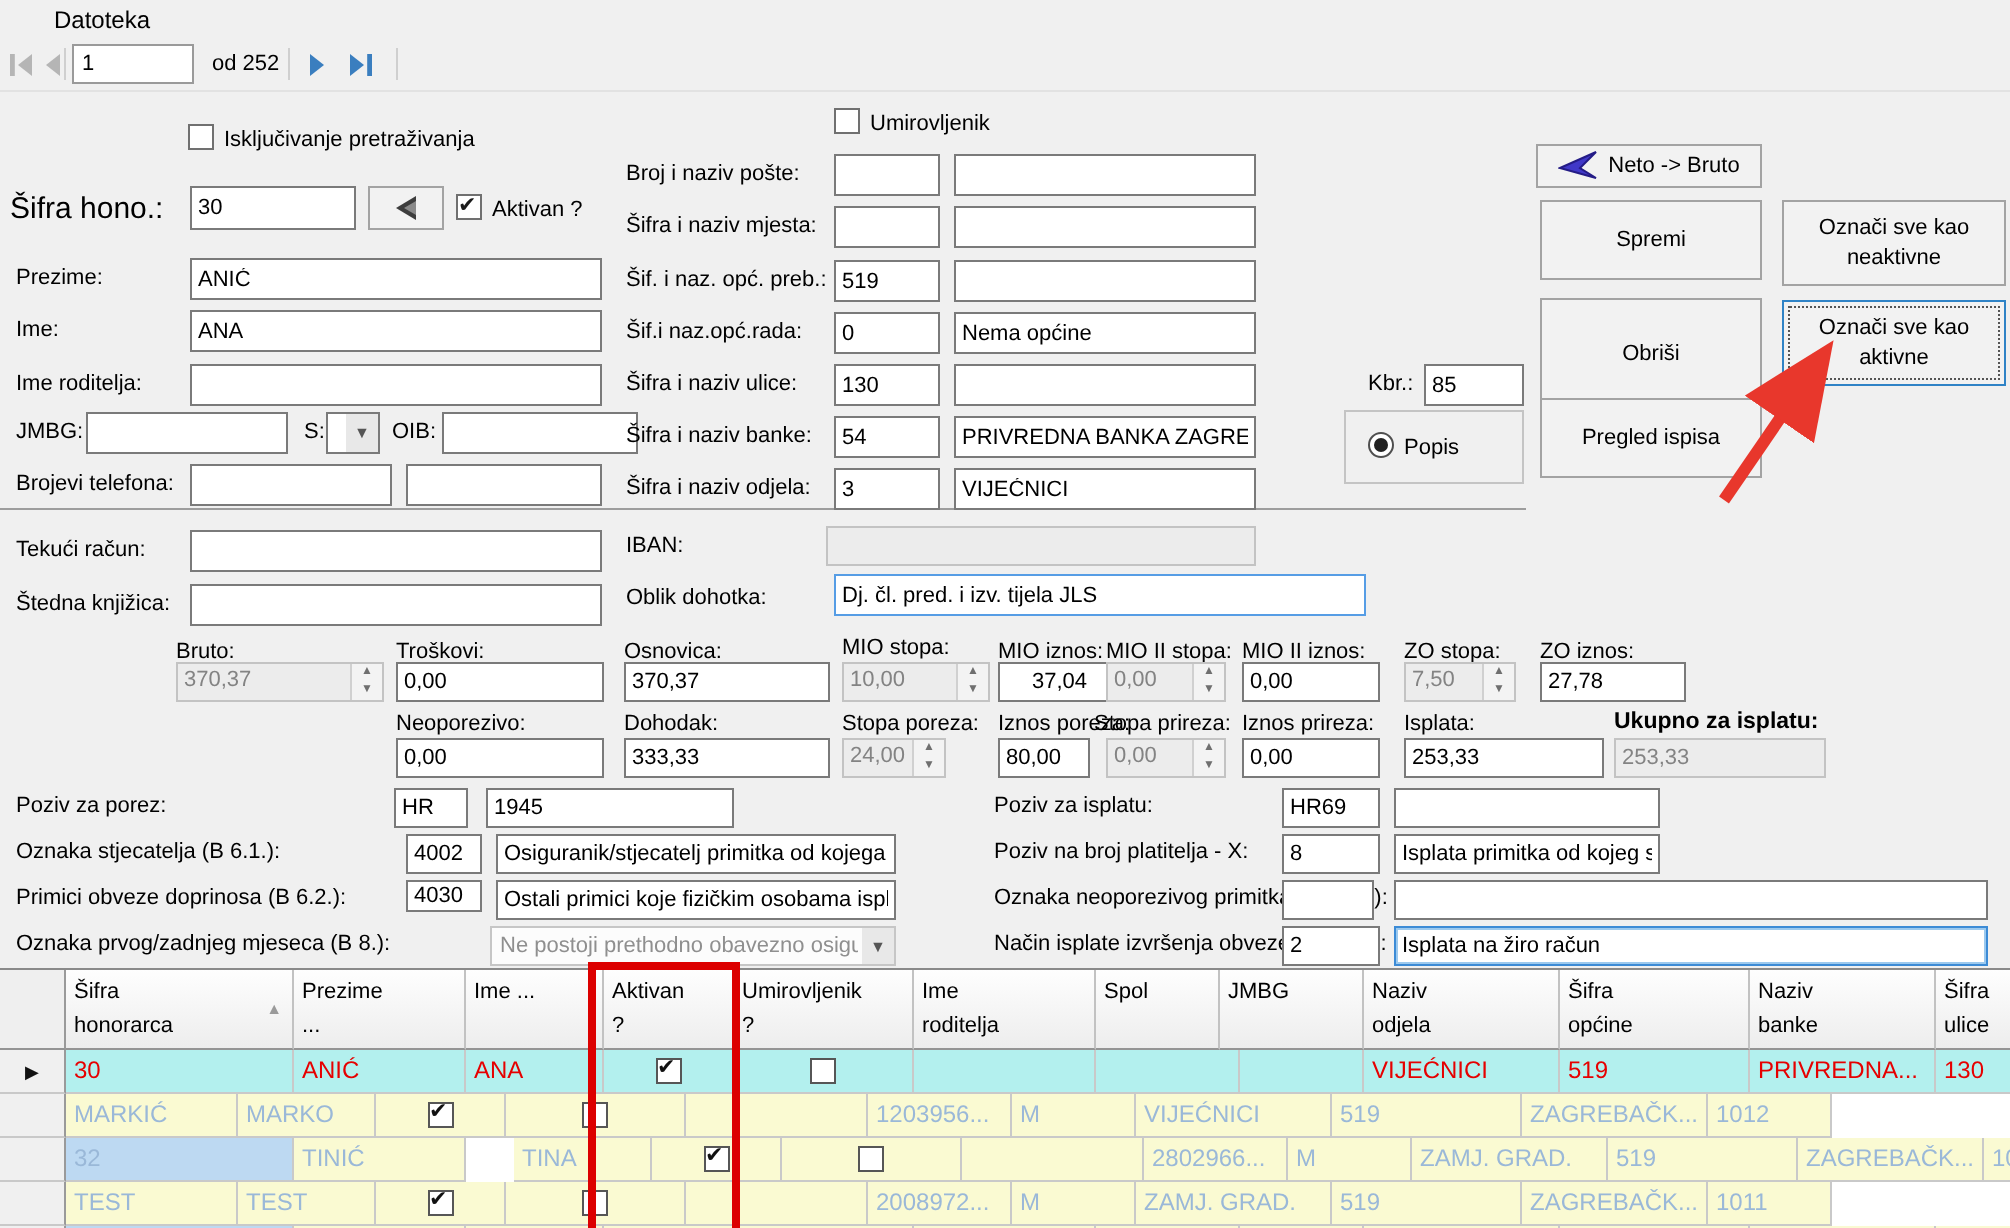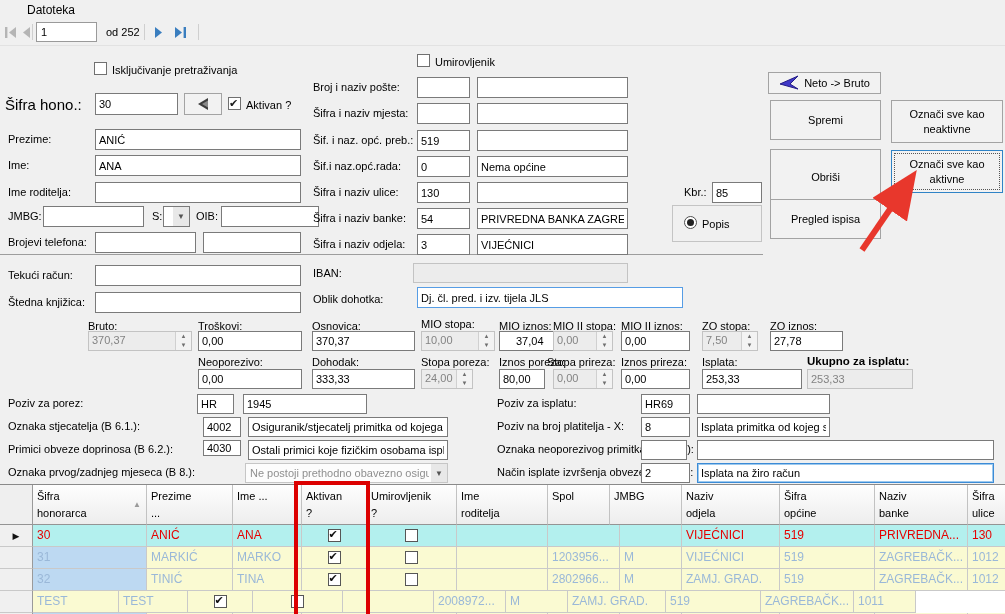--- a/index.html
+++ b/index.html
@@ -340,42 +340,41 @@
           <div class="gc" style="width: 91px;"></div>
           <div class="gc" style="width: 72px;"></div>
           <div class="gc" style="width: 62px;"></div>
           <div class="gc" style="width: 98px;">VIJEĆNICI</div>
           <div class="gc" style="width: 95px;">519</div>
           <div class="gc" style="width: 93px;">PRIVREDNA...</div>
           <div class="gc" style="width: 62px;">130</div>
         </div>
         <div class="grow" style="top: 62px;">
           <div class="gc gsel" style="width: 33px;"></div>
-          <div class="gc key" style="width: 114px;">31</div>
           <div class="gc" style="width: 86px;">MARKIĆ</div>
           <div class="gc" style="width: 69px;">MARKO</div>
           <div class="gc gchk" style="width: 65px;">
             <span class="gcb on"></span>
           </div>
           <div class="gc gchk" style="width: 90px;">
             <span class="gcb"></span>
           </div>
           <div class="gc" style="width: 91px;"></div>
           <div class="gc" style="width: 72px;">1203956...</div>
           <div class="gc" style="width: 62px;">M</div>
           <div class="gc" style="width: 98px;">VIJEĆNICI</div>
           <div class="gc" style="width: 95px;">519</div>
           <div class="gc" style="width: 93px;">ZAGREBAČK...</div>
           <div class="gc" style="width: 62px;">1012</div>
         </div>
         <div class="grow" style="top: 84px;">
           <div class="gc gsel" style="width: 33px;"></div>
           <div class="gc key" style="width: 114px;">32</div>
           <div class="gc" style="width: 86px;">TINIĆ</div>
-          <div class="gc" style="width: 69px;">TINA</div>
+          <div class="gc" style="width: 69px; margin-left: 24px;">TINA</div>
           <div class="gc gchk" style="width: 65px;">
             <span class="gcb on"></span>
           </div>
           <div class="gc gchk" style="width: 90px;">
             <span class="gcb"></span>
           </div>
           <div class="gc" style="width: 91px;"></div>
           <div class="gc" style="width: 72px;">2802966...</div>
           <div class="gc" style="width: 62px;">M</div>
           <div class="gc" style="width: 98px;">ZAMJ. GRAD.</div>

